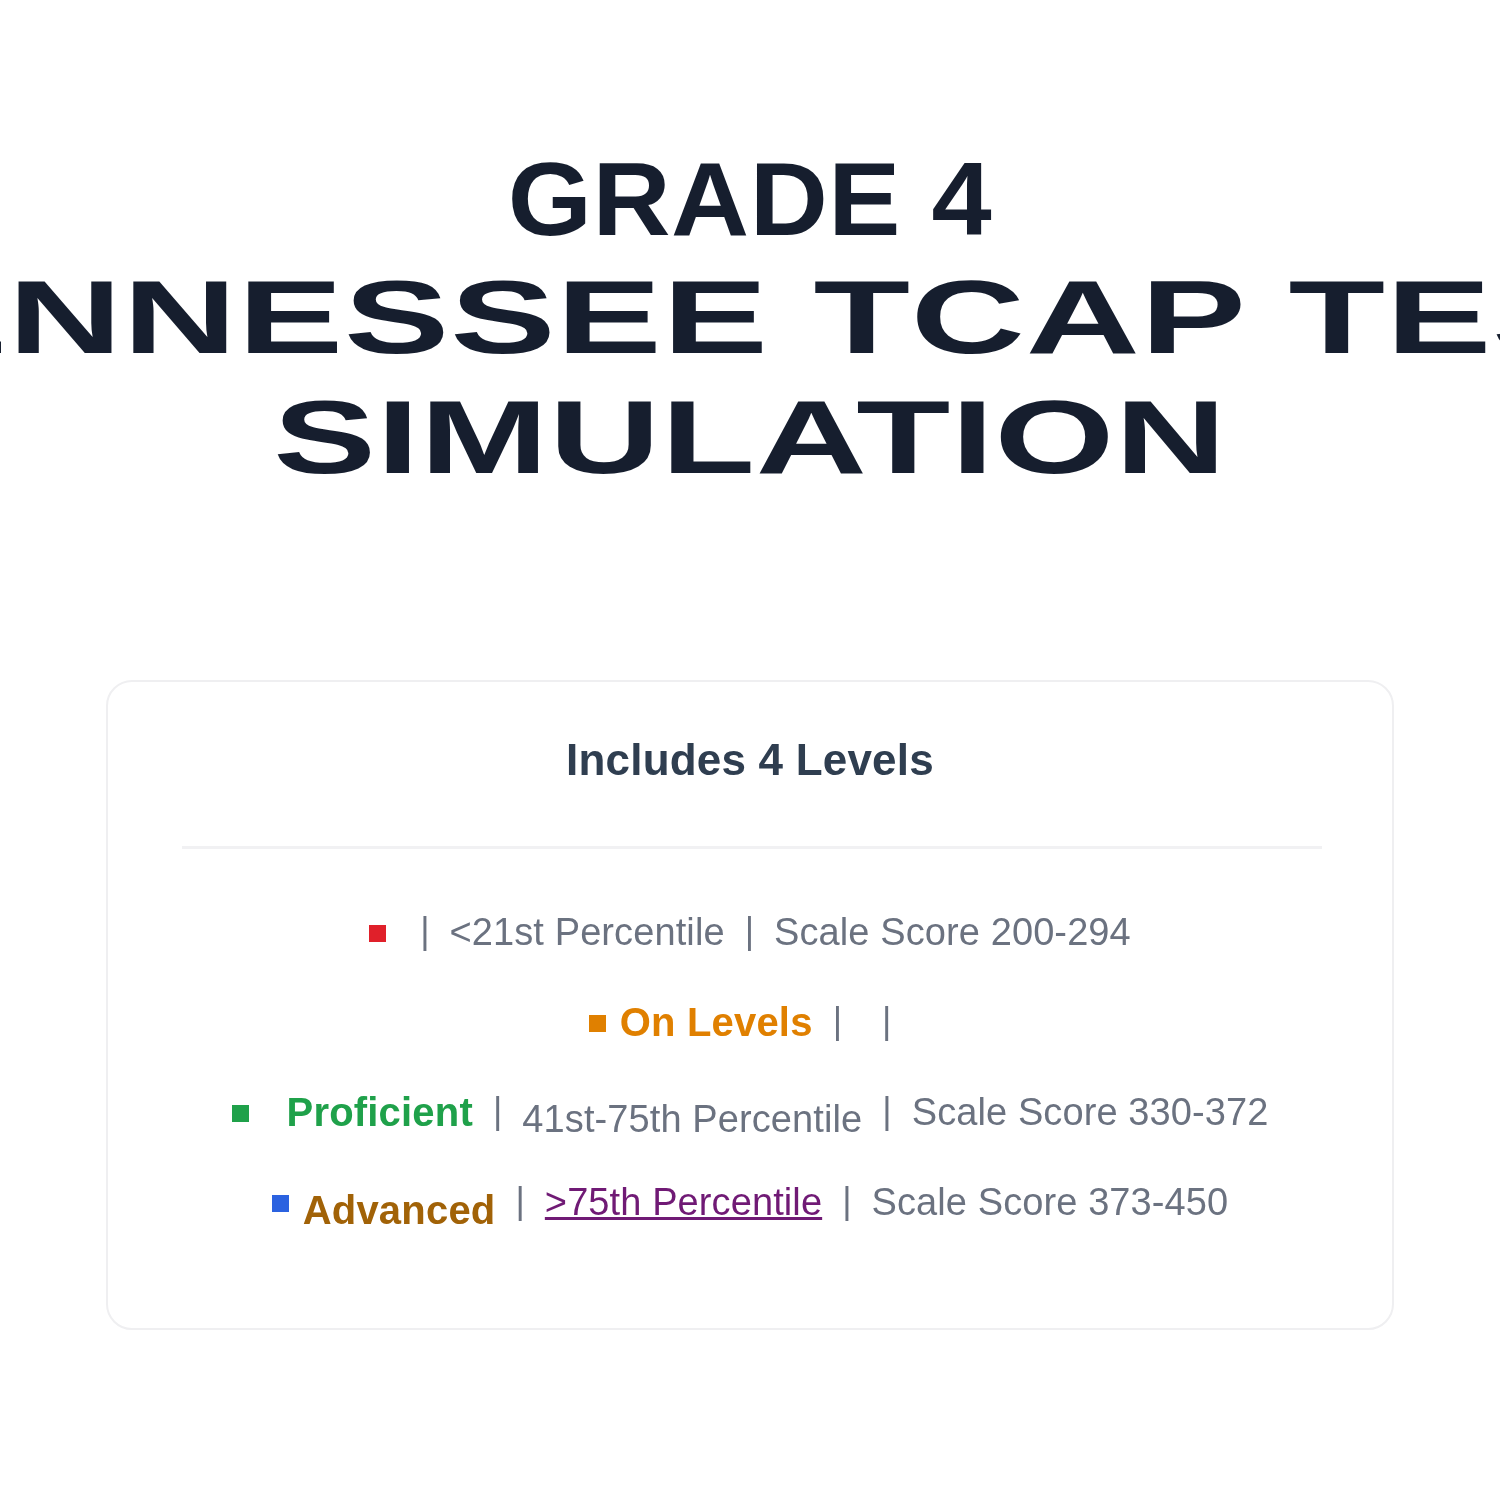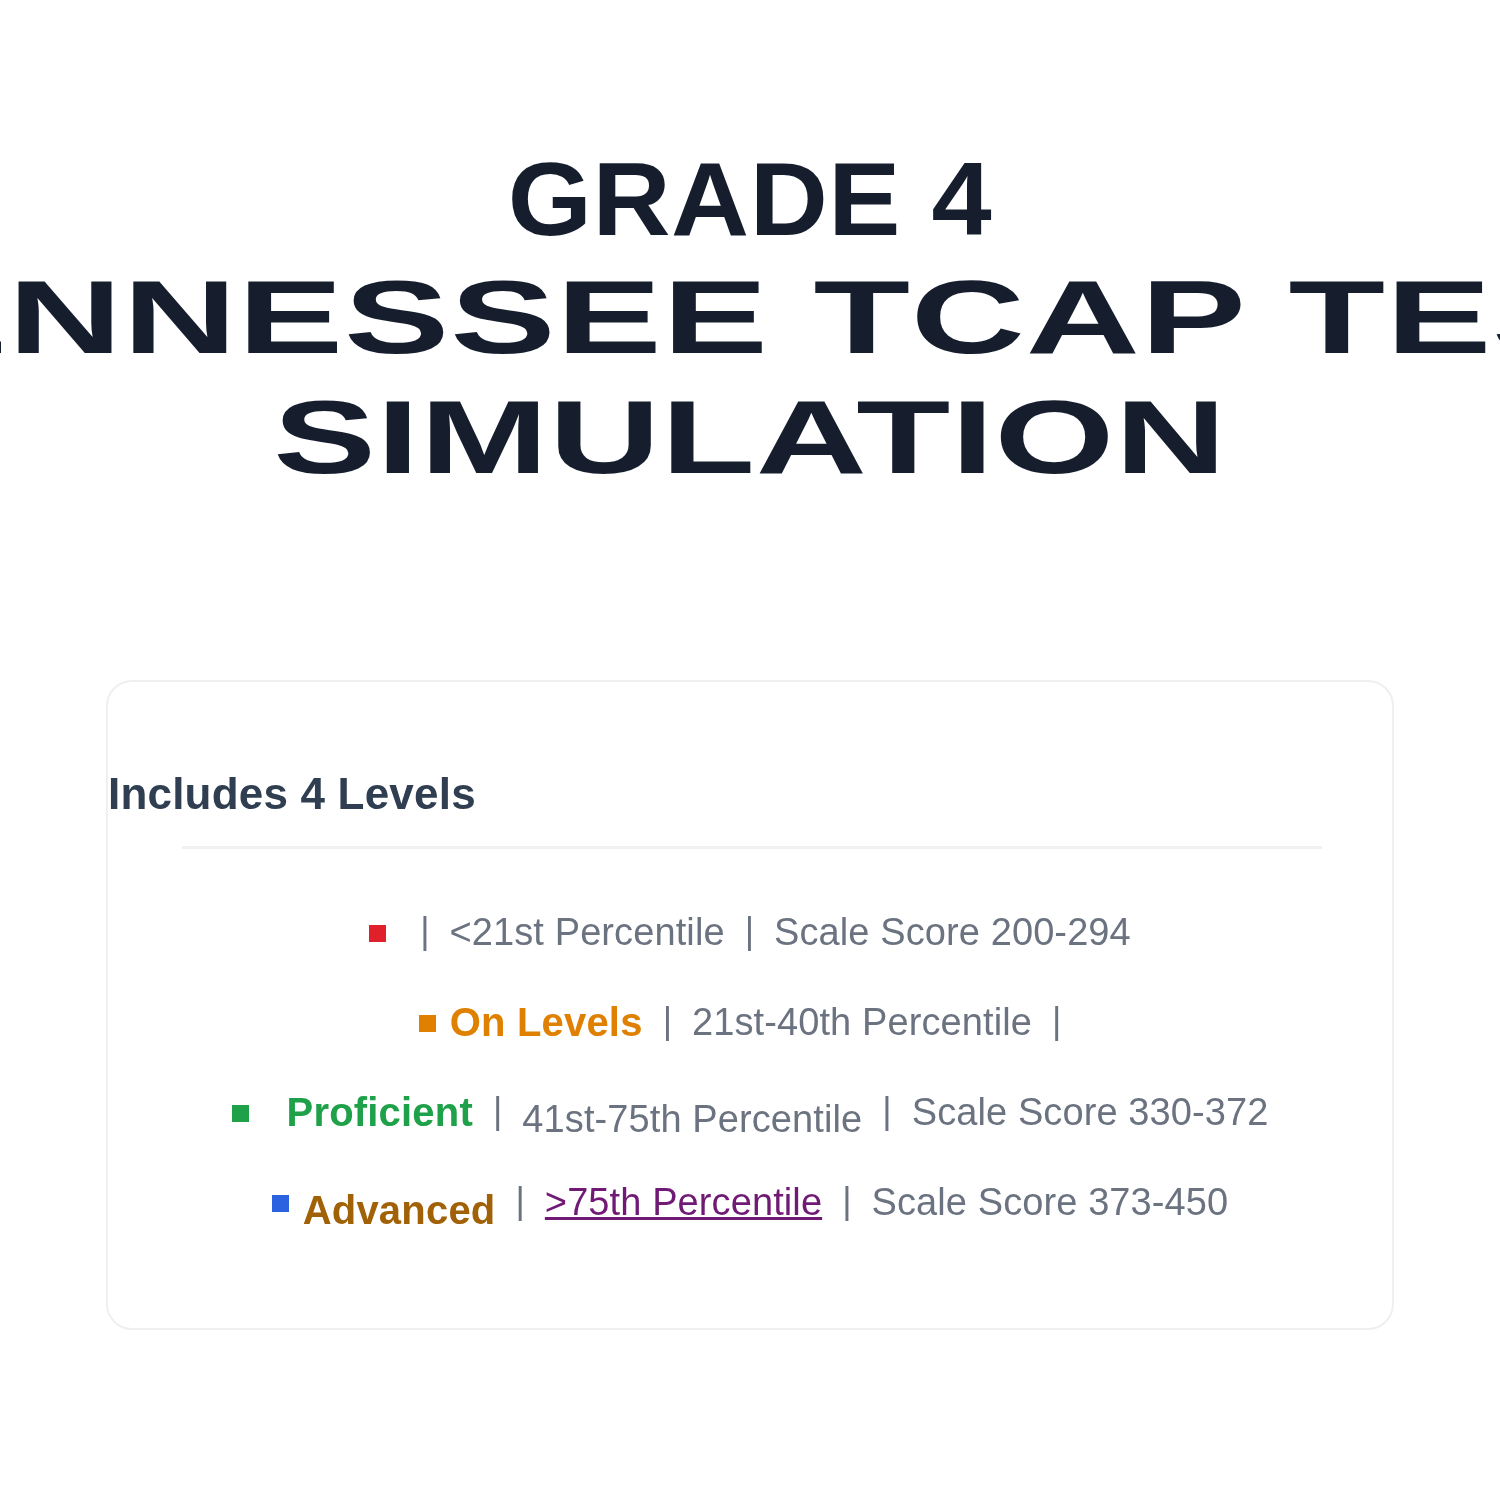--- a/index.html
+++ b/index.html
@@ -62,25 +62,26 @@
     top: 680px;
     width: 1288px;
     height: 650px;
     box-sizing: border-box;
     border: 2px solid #efeff1;
     border-radius: 26px;
     background: #ffffff;
   }
 
   .card-heading {
+    text-align: center;
     color: #2f3e50;
     font-weight: 700;
     font-size: 44px;
     letter-spacing: 0.2px;
-    margin-top: 87px;
+    margin-top: 53px;
   }
 
   .divider {
     position: absolute;
     left: 74px;
     top: 164px;
     width: 1140px;
     height: 3px;
     background: #f1f1f3;
   }
@@ -154,21 +155,20 @@
         <span class="sep" style="color: rgb(107, 114, 128);">|</span>
         <span class="level-detail" style="color: rgb(107, 114, 128);">&lt;21st Percentile</span>
         <span class="sep" style="color: rgb(107, 114, 128);">|</span>
         <span class="level-detail" style="color: rgb(107, 114, 128);">Scale Score 200-294</span>
       </div>
 
       <div class="level-row">
         <span class="bullet" style="background: rgb(224, 128, 0);"></span>
         <span class="level-name" style="color: rgb(224, 128, 0);">On Levels</span>
         <span class="sep" style="color: rgb(107, 114, 128);">|</span>
-        <span class="level-detail" style="color: rgb(107, 114, 128);">21st-40th Percentile</span>
         <span class="sep" style="color: rgb(107, 114, 128);">|</span>
       </div>
 
       <div class="level-row">
         <span class="bullet" style="background: rgb(31, 161, 74);"></span>
         <span class="level-name" style="color: rgb(31, 161, 74); margin-left: 24px;">Proficient</span>
         <span class="sep" style="color: rgb(107, 114, 128);">|</span>
         <span class="level-detail" style="color: rgb(107, 114, 128); margin-top: 14px;">41st-75th Percentile</span>
         <span class="sep" style="color: rgb(107, 114, 128);">|</span>
         <span class="level-detail" style="color: rgb(107, 114, 128);">Scale Score 330-372</span>

